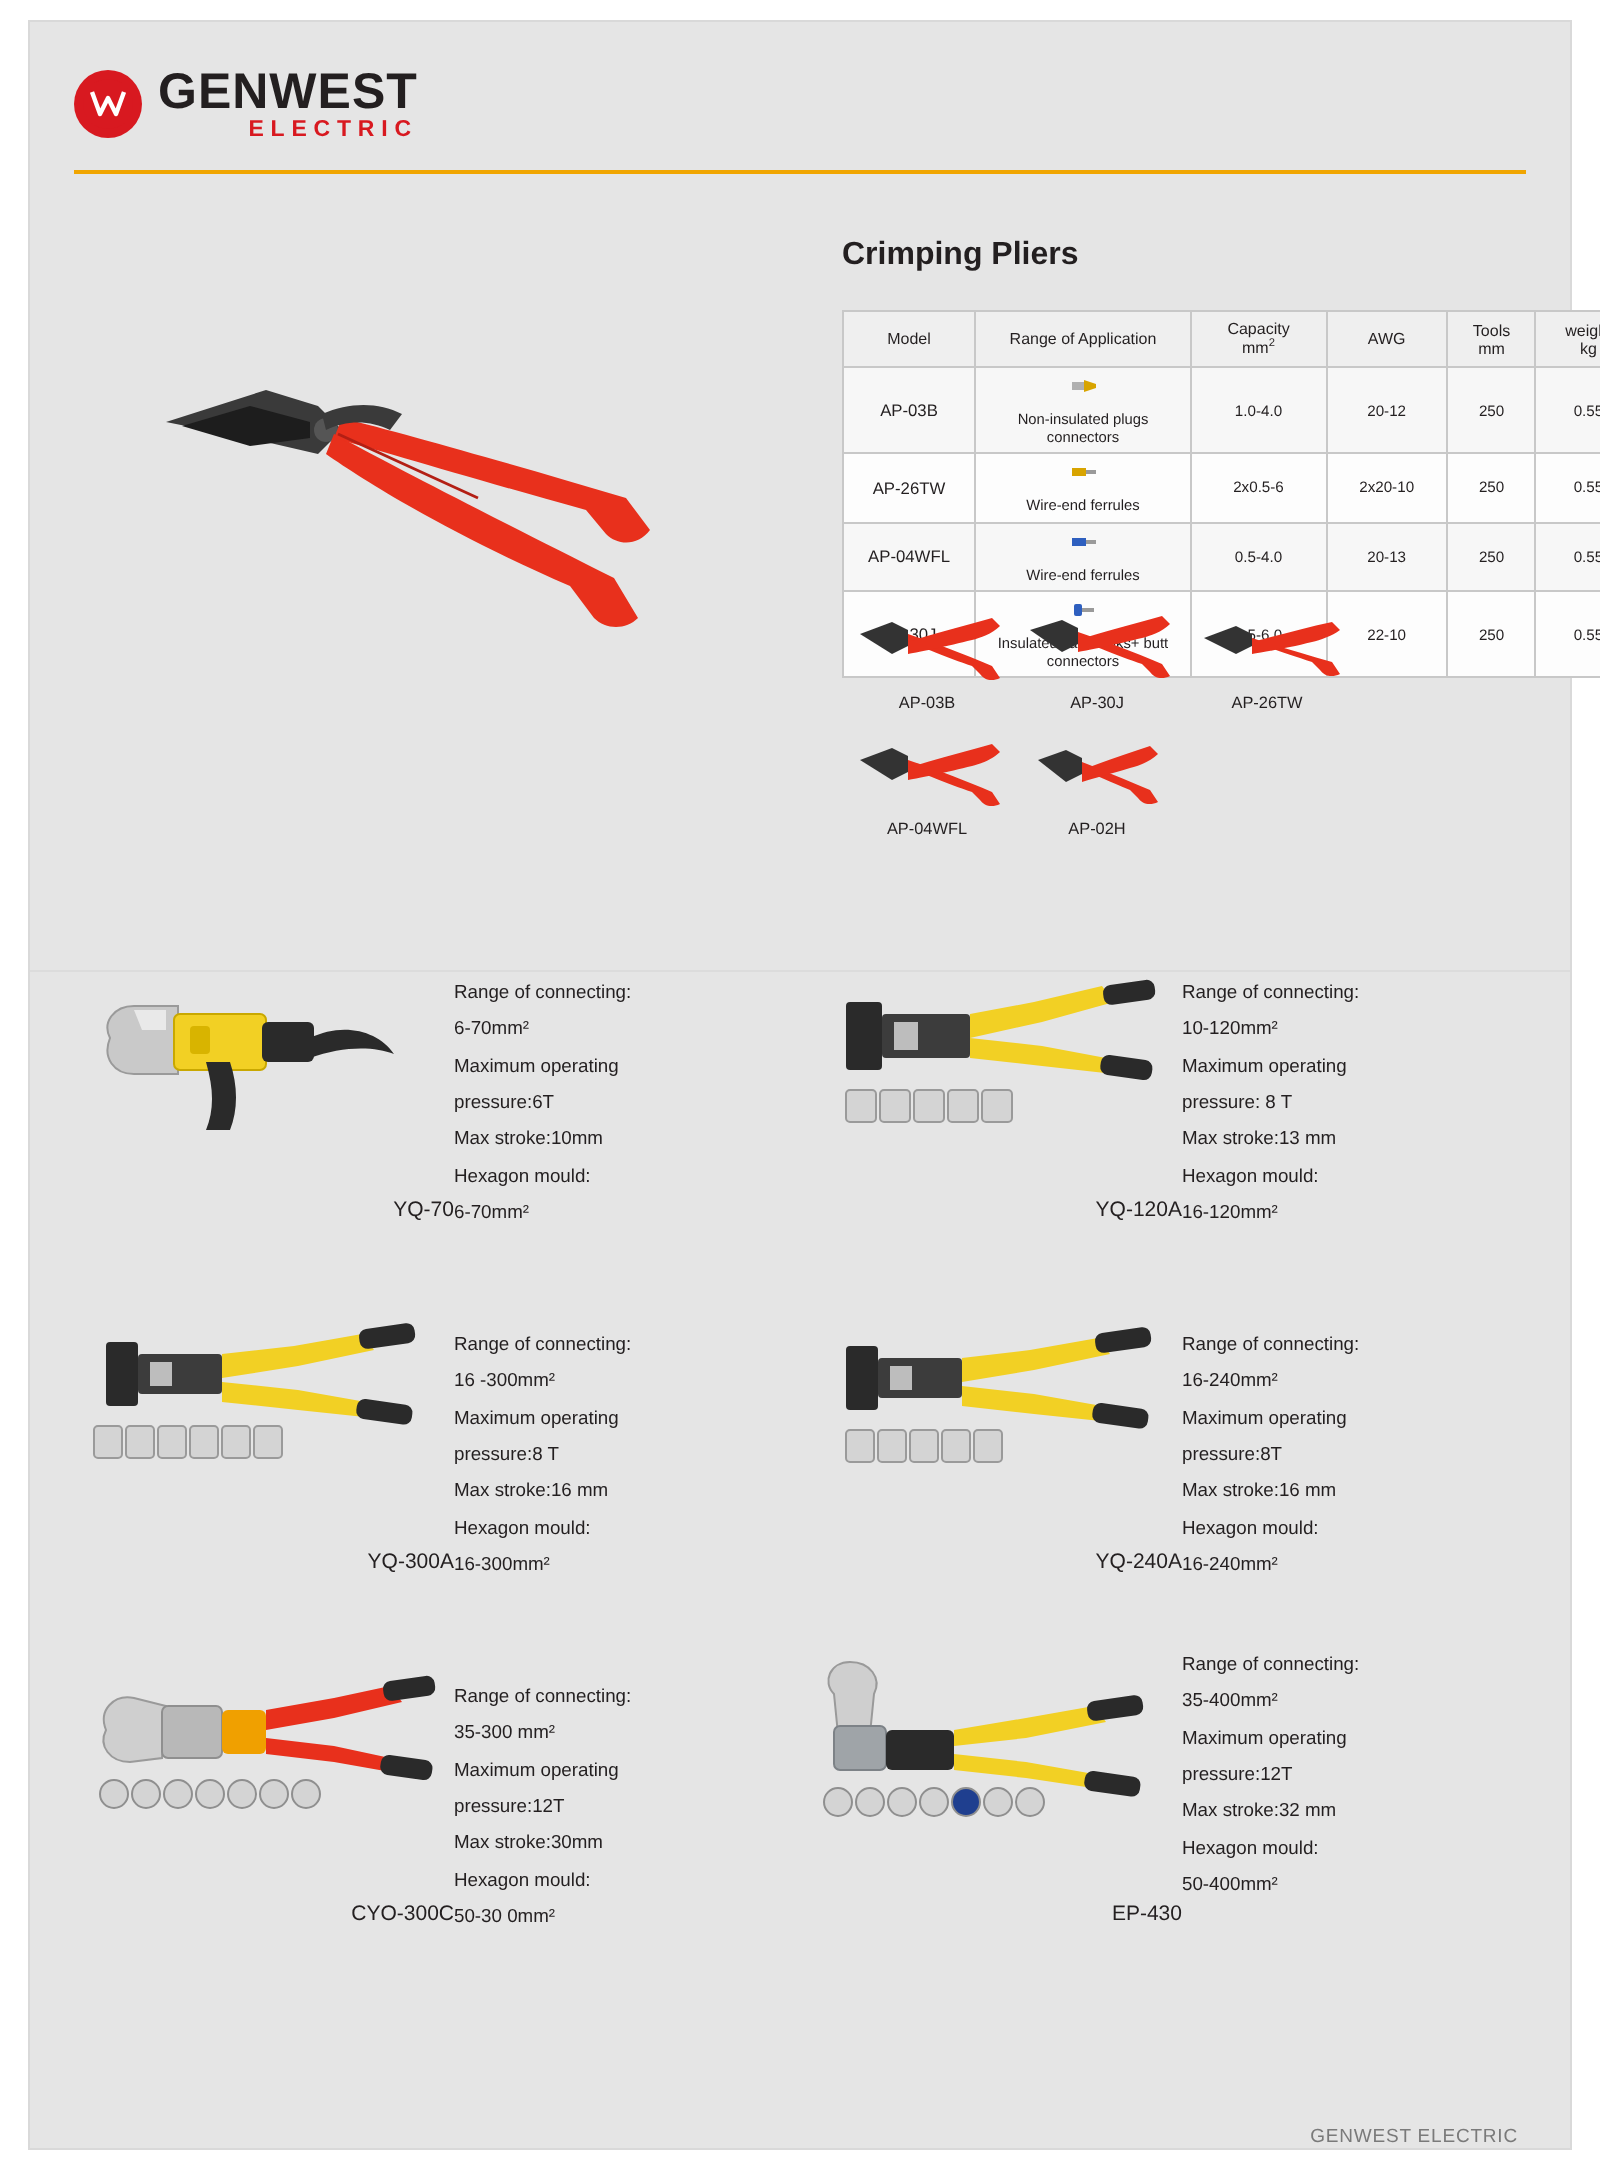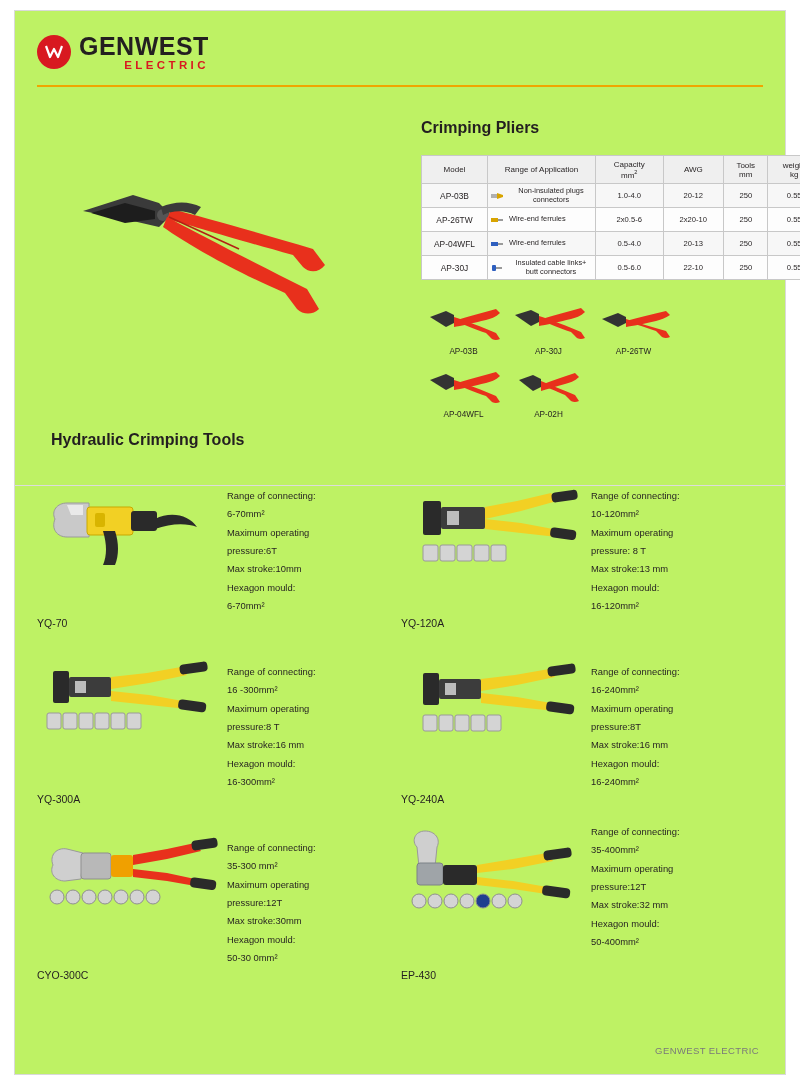--- a/index.html
+++ b/index.html
@@ -9,21 +9,21 @@
     background: #ffffff;
     font-family: "Liberation Sans", sans-serif;
     color: #231f20;
     position: relative;
   }
   .page {
     position: absolute;
     left: 14px; top: 10px;
     width: 772px; height: 1065px;
     border: 1px solid #d9d9d9;
-    background: #bef264;
+    background: #e5e5e5;
   }
   
   .header {
     position: relative;
     height: 82px;
     padding: 0 22px;
     display: flex;
     align-items: center;
   }
   .logo {
@@ -92,21 +92,21 @@
     background: #efefef;
     font-weight: normal;
     font-size: 8px;
     height: 28px;
   }
   table.spec tbody tr { height: 24px; }
   table.spec tbody tr:nth-child(odd) { background: #f7f7f7; }
   table.spec tbody tr:nth-child(even) { background: #fdfdfd; }
   td.model { font-size: 8.4px; width: 66px; }
   td.app { width: 108px; text-align: left; padding-left: 3px; }
-  .app-inner { display:flex; align-items:center; gap:5px; }
+  .app-inner { display:flex; align-items:center; gap:5px;flex-direction:column; }
   .app-icon { width: 14px; height: 12px; flex: 0 0 14px; }
   .app-txt { font-size: 7.4px; line-height: 1.15; }
   sup { font-size: 0.7em; }
   
   .thumbs {
     position: absolute; left: 406px; top: 206px;
     width: 340px;
   }
   .thumb-row { display: flex; }
   .thumb {
@@ -135,35 +135,35 @@
     display: flex;
     position: relative;
   }
   .prod .img-wrap {
     width: 190px;
     position: relative;
   }
   .prod .caption {
     position: absolute;
     width: 190px;
-    bottom: 18px;
-    text-align: left;
+    bottom: 36px;
+    text-align: right;
     font-size: 10.5px;
   }
   .prod .spec-txt {
     width: 174px;
     font-size: 9.4px;
     line-height: 1.95;
     padding-top: 16px;
   }
   .spec-txt div { white-space: nowrap; }
   
   .footer {
     position: absolute;
-    right: 26px; bottom: 18px;
+    right: 26px; bottom: 0;
     font-size: 9.5px;
     color: #7a7a7a;
     letter-spacing: 0.4px;
   }
 </style>
 </head>
 <body>
 
 <div class="page">
 
@@ -350,21 +350,20 @@
               </svg>
           </div>
           <div class="cap">AP-02H</div>
         </div>
       </div>
     </div>
 
     <div class="sec-divider"></div>
   </div>
 
-  <div class="h-sub2">Hydraulic Crimping Tools</div>
 
   <div class="grid">
 
     <div class="prod-row">
       <div class="prod">
         <div class="img-wrap">
           <svg width="190" height="140" viewBox="0 0 190 140" aria-hidden="true">
             <path d="M18 48 C14 40 20 32 30 32 L52 32 L52 66 L30 66 C20 66 14 58 18 48 Z" fill="#c9c9c9" stroke="#9a9a9a"></path>
             <path d="M30 34 L46 34 L46 44 L34 44 Z" fill="#e9e9e9"></path>
             <rect x="50" y="36" width="46" height="28" rx="3" fill="#f2d024" stroke="#c9a800"></rect>

